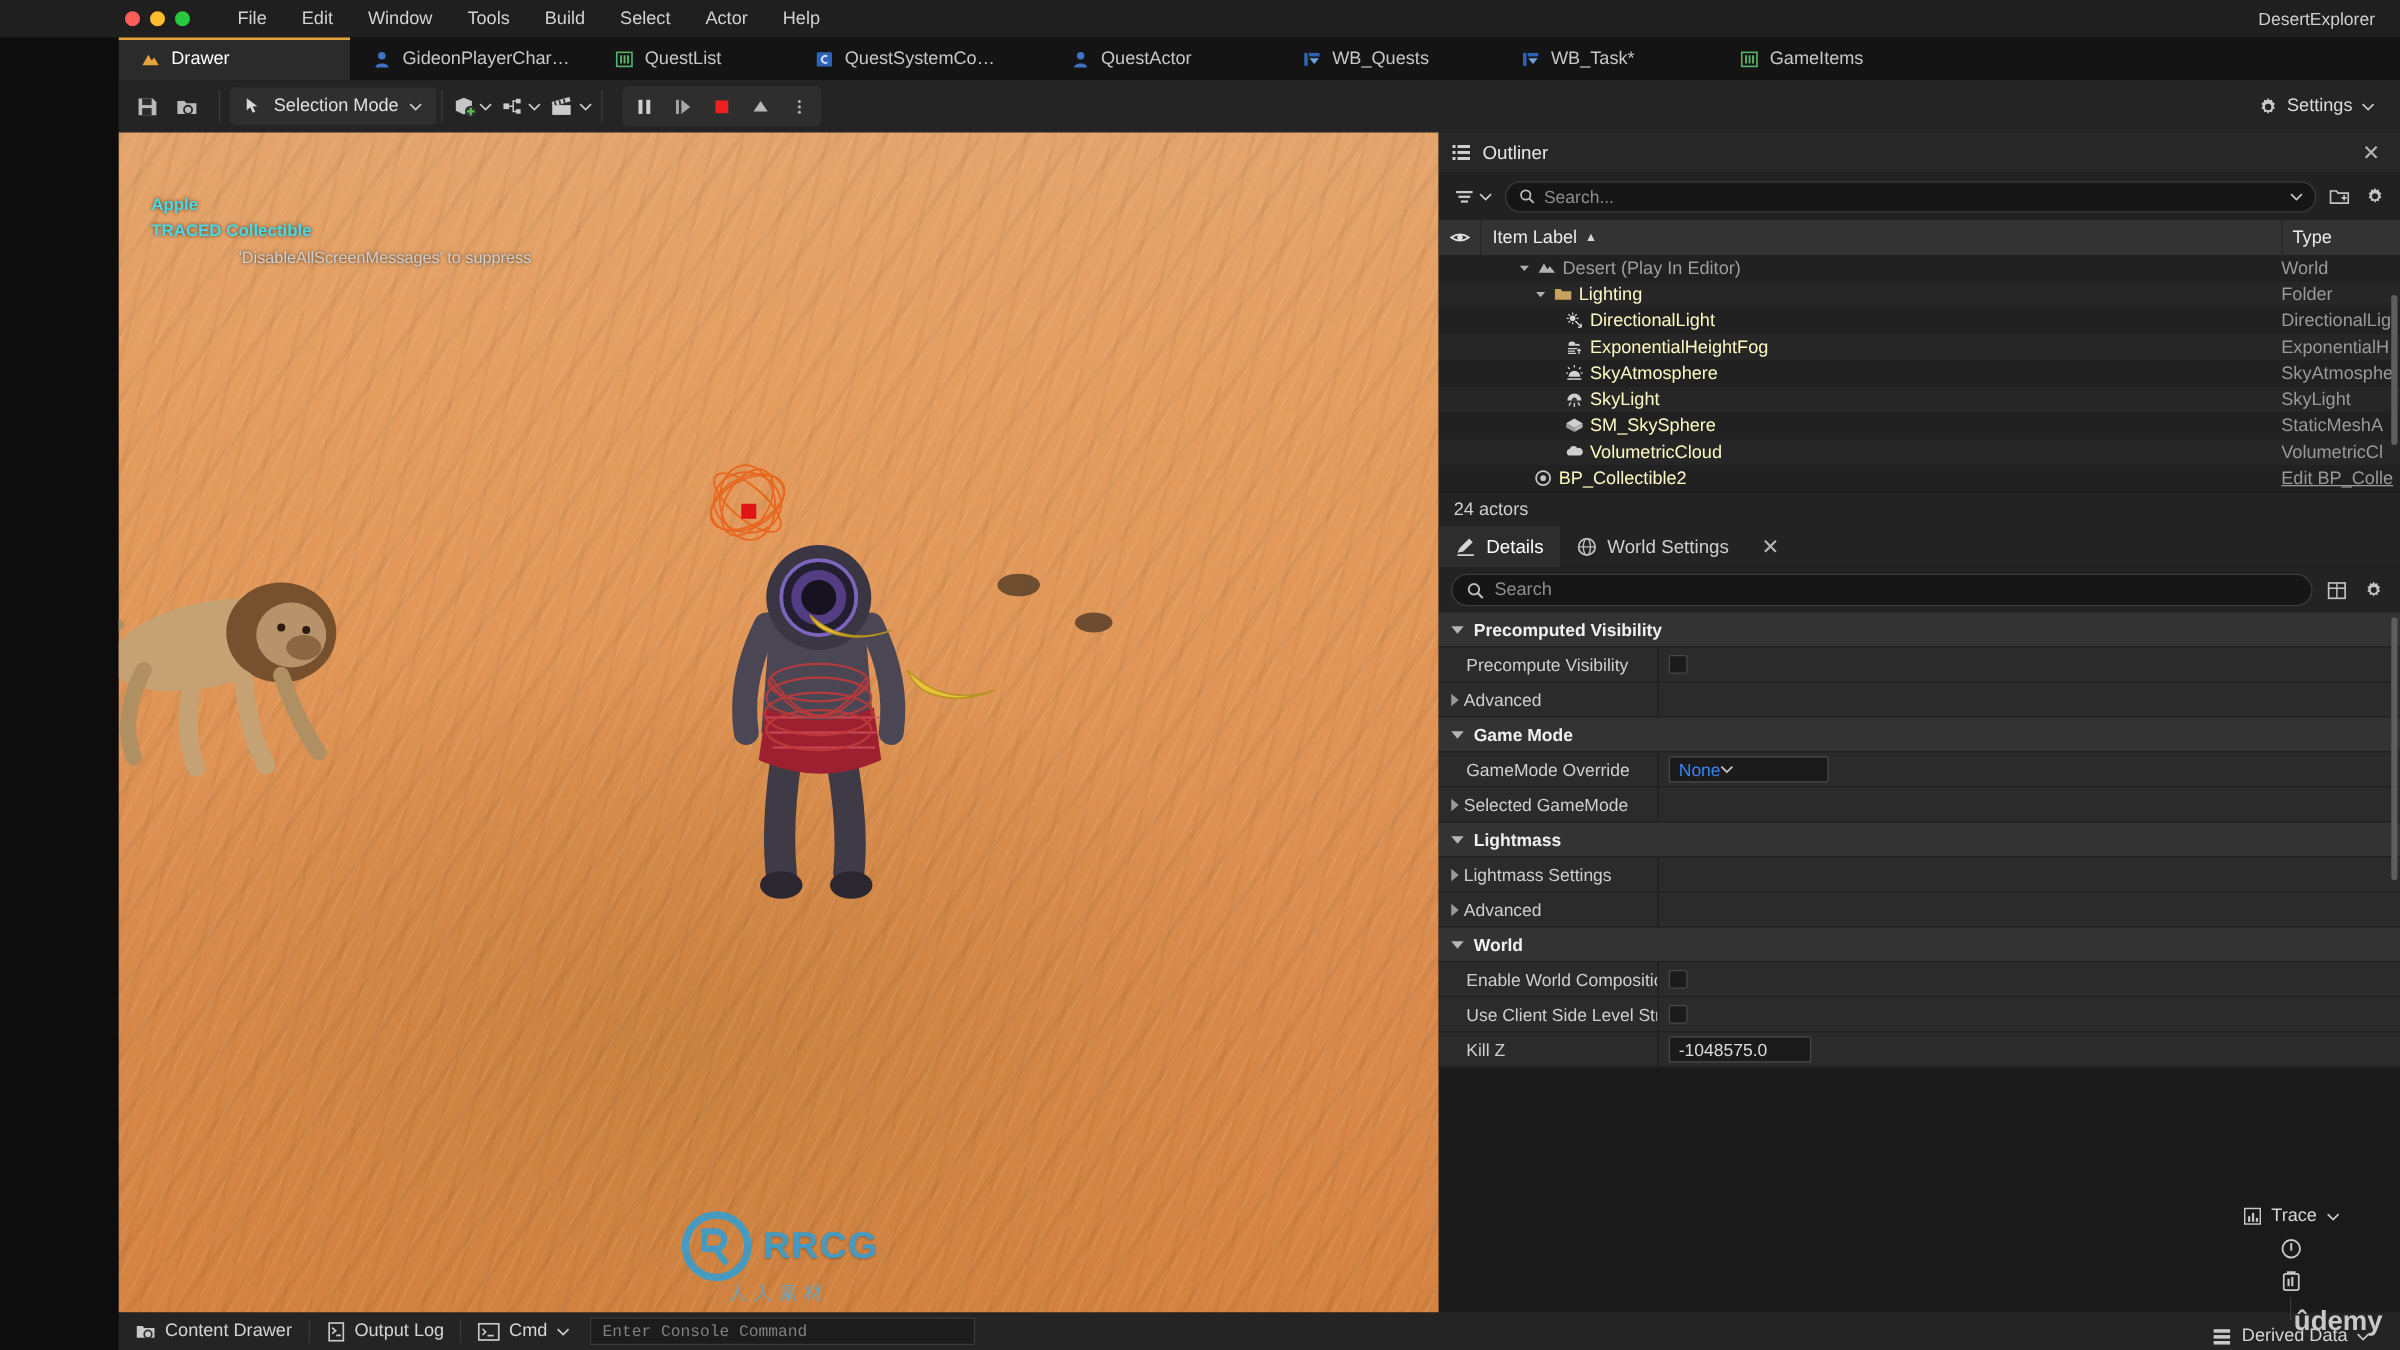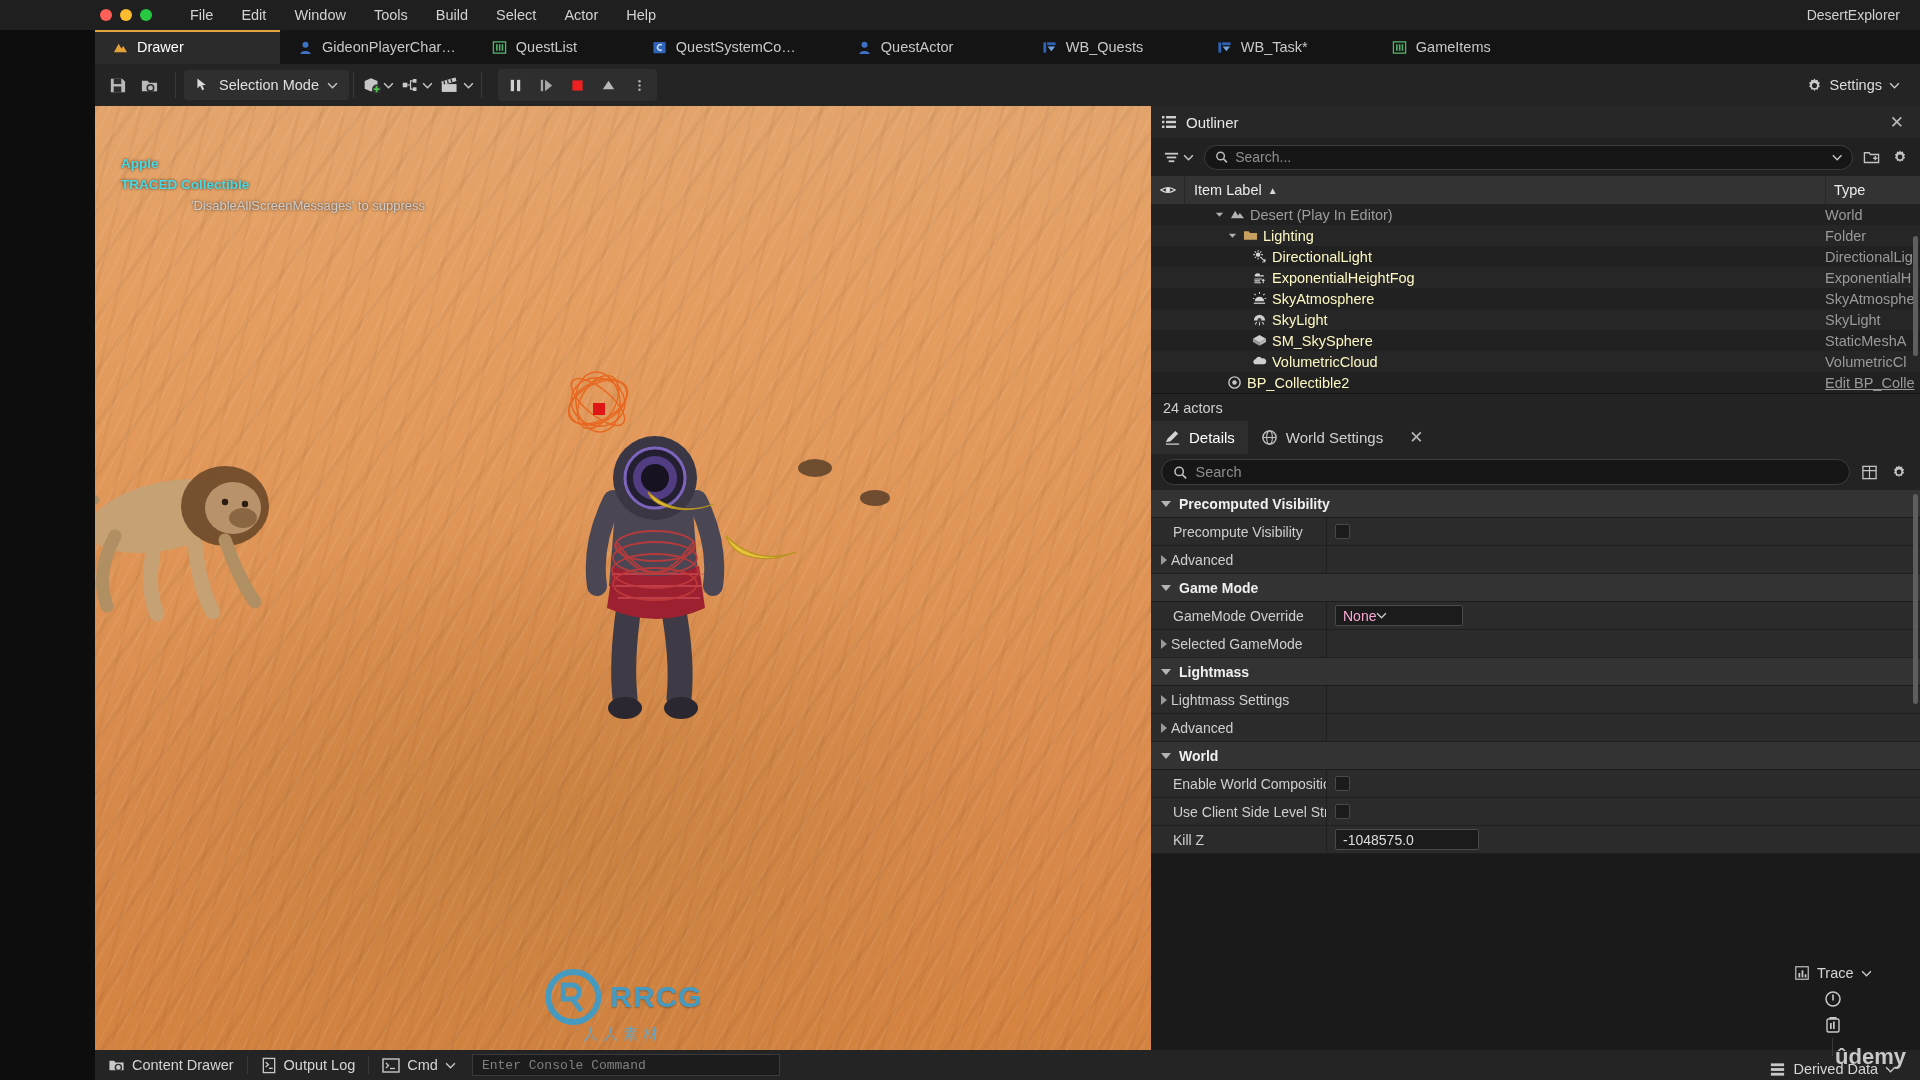--- a/index.html
+++ b/index.html
@@ -210,24 +210,24 @@
     border-bottom:1px solid #1f1f1f; background:#2b2b2b;
   }
   .prop-row .pname { width:175px; padding-left:22px; color:#cfcfcf; overflow:hidden; white-space:nowrap; }
   .prop-row .pname.exp { padding-left:10px; display:flex; align-items:center; gap:4px; }
   .prop-row .pval { flex:1; display:flex; align-items:center; padding-left:8px;
                     border-left:1px solid #1f1f1f; height:100%; }
   .cbox { width:15px; height:15px; background:#1b1b1b; border:1px solid #484848; border-radius:2px; }
   .dropdown {
     display:flex; align-items:center; justify-content:flex-start;
     width:128px; height:21px; background:#1b1b1b; border:1px solid #4a4a4a; border-radius:2px;
-    padding:0 7px; color:#f9a8d4; font-size:14px; cursor:default;
+    padding:0 7px; color:#3b82f6; font-size:14px; cursor:default;
   }
   .numfield {
-    width:144px; height:21px; background:#1b1b1b; border:1px solid #4a4a4a; border-radius:2px;
+    width:114px; height:21px; background:#1b1b1b; border:1px solid #4a4a4a; border-radius:2px;
     display:flex; align-items:center; padding:0 7px; color:#dcdcdc; font-size:14px;
   }
   .tri { width:0; height:0; display:inline-block; }
   .tri-down { border-left:5px solid transparent; border-right:5px solid transparent; border-top:6px solid #b5b5b5; }
   .tri-right { border-top:5px solid transparent; border-bottom:5px solid transparent; border-left:6px solid #989898; }
   .d-scroll { position:absolute; right:2px; top:4px; width:5px; height:210px; background:#5e5e5e; border-radius:3px; }
 
   
   .statusbar {
     position:absolute; left:95px; top:1050px; width:1825px; height:30px;

